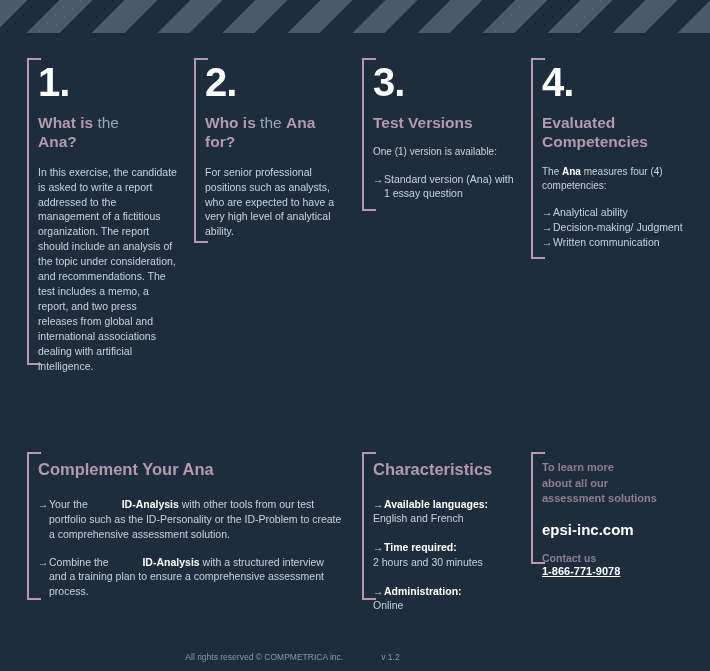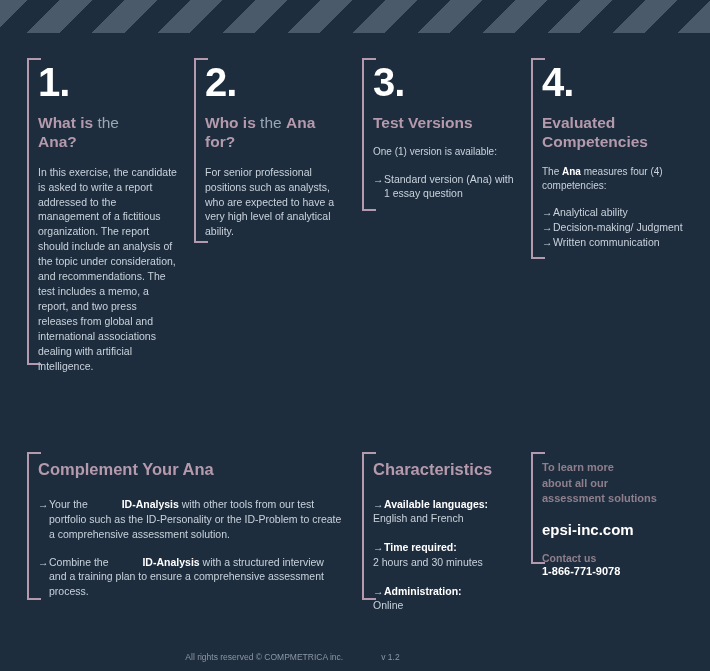--- a/index.html
+++ b/index.html
@@ -162,20 +162,21 @@
     font-size: 10.5px;
     font-weight: bold;
     color: #8f7f8c;
     margin-top: 14px;
   }
   .contact-phone {
     font-size: 11px;
     font-weight: bold;
     color: #ffffff;
     margin-top: 1px;
+    text-decoration: underline;
   }
 
   
   .footer {
     position: absolute;
     left: 0;
     bottom: 9px;
     width: 585px;
     text-align: center;
     font-size: 8.5px;

